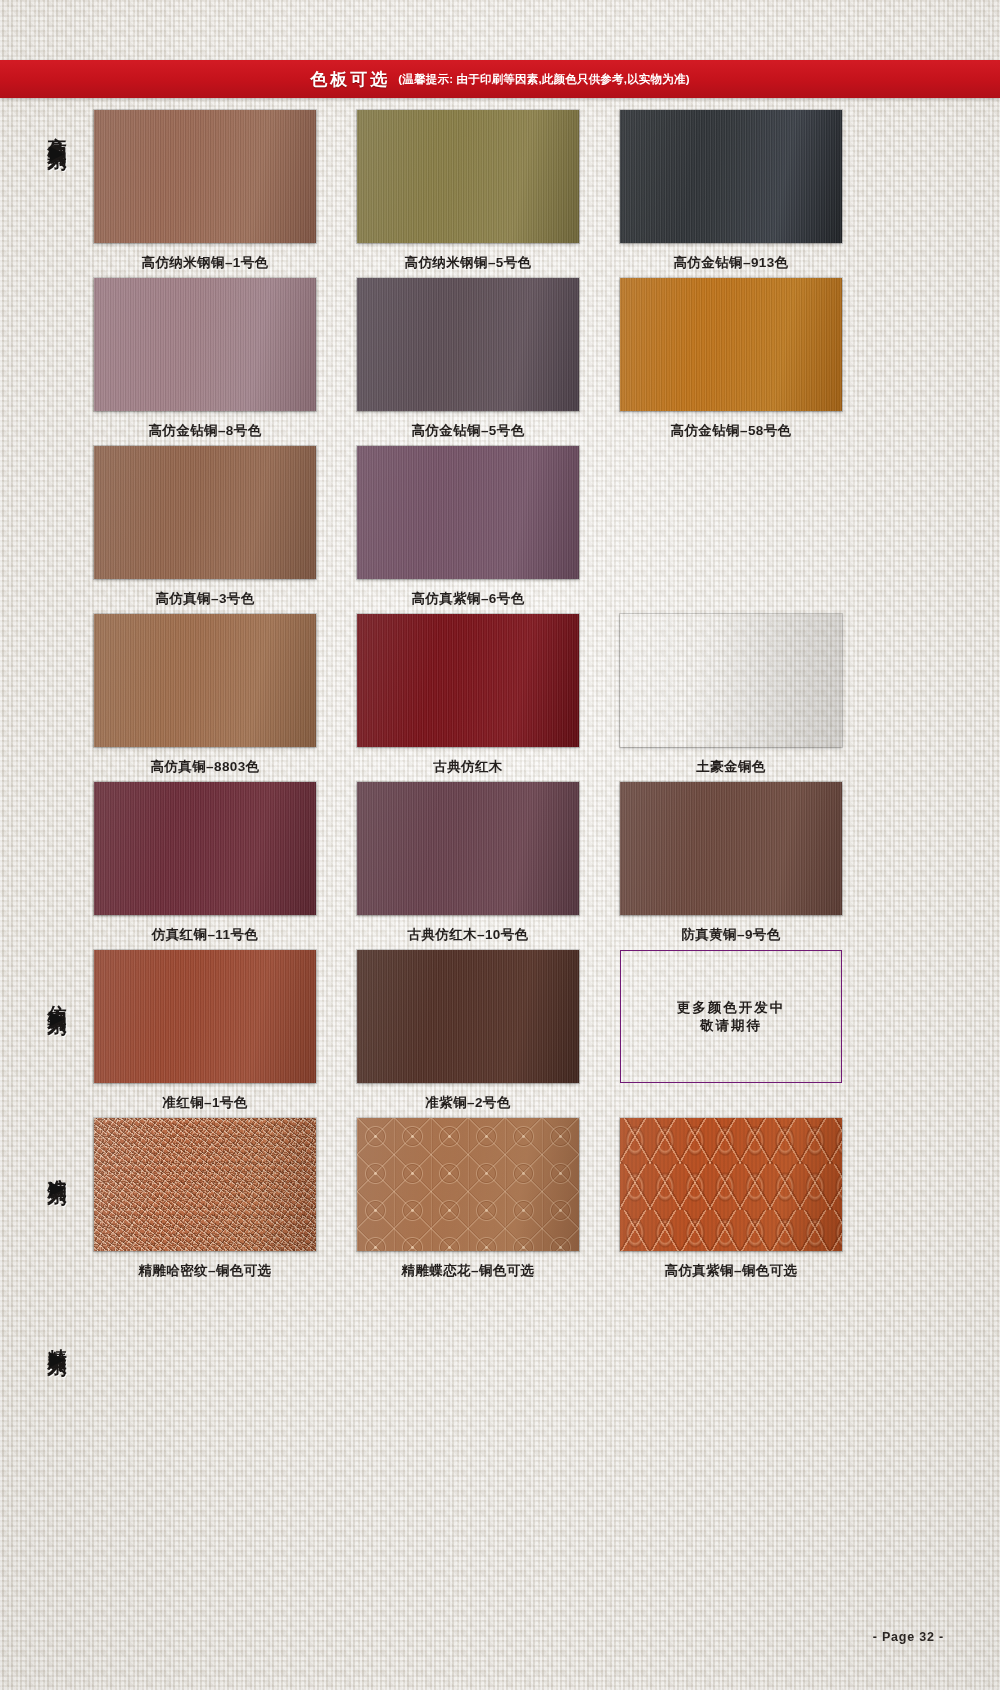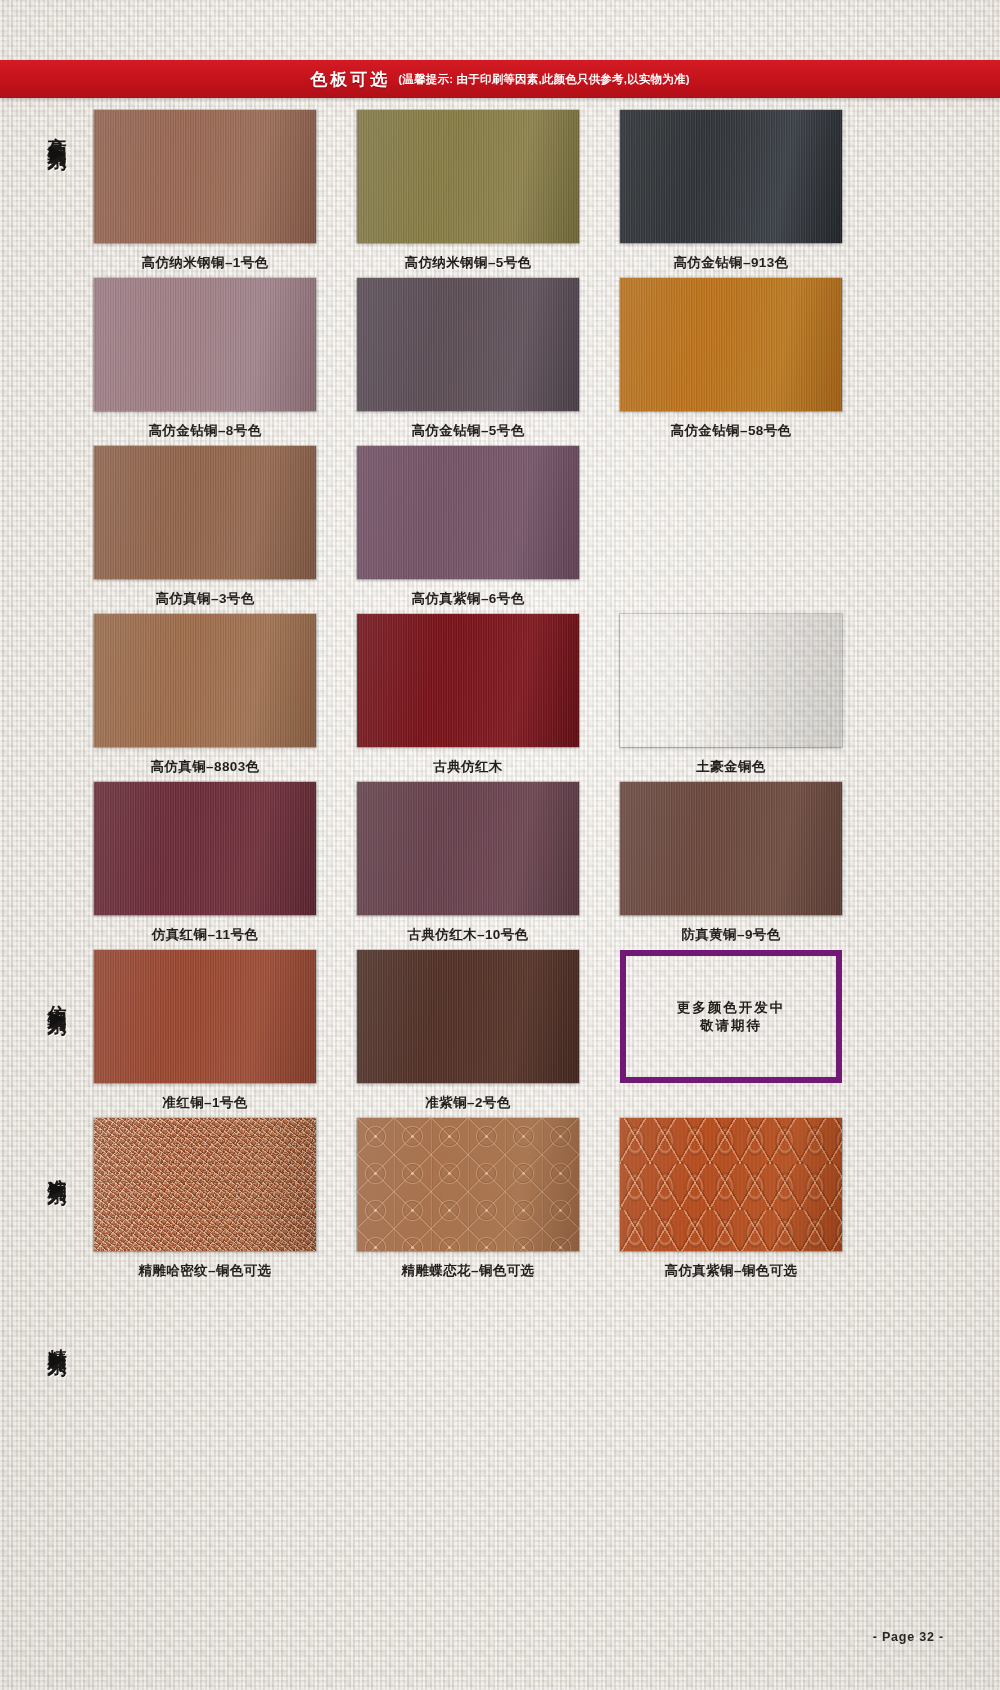--- a/index.html
+++ b/index.html
@@ -137,21 +137,21 @@
     letter-spacing:3px;line-height:1.05;
     text-shadow:1px 1px 0 rgba(255,255,255,.85);
   }
   .series .arw{
     font-size:19px;line-height:1;color:#111;margin-top:3px;
   }
 
   
   .soon{
     width:222px;height:133px;
-    border:6px solid #701a75;
+    border:1px solid #701a75;
     box-sizing:border-box;
     display:flex;flex-direction:column;
     align-items:center;justify-content:center;
     gap:0;
   }
   .soon div{
     font-size:13.5px;font-weight:bold;color:#211d1b;letter-spacing:2px;
   }
 
   

